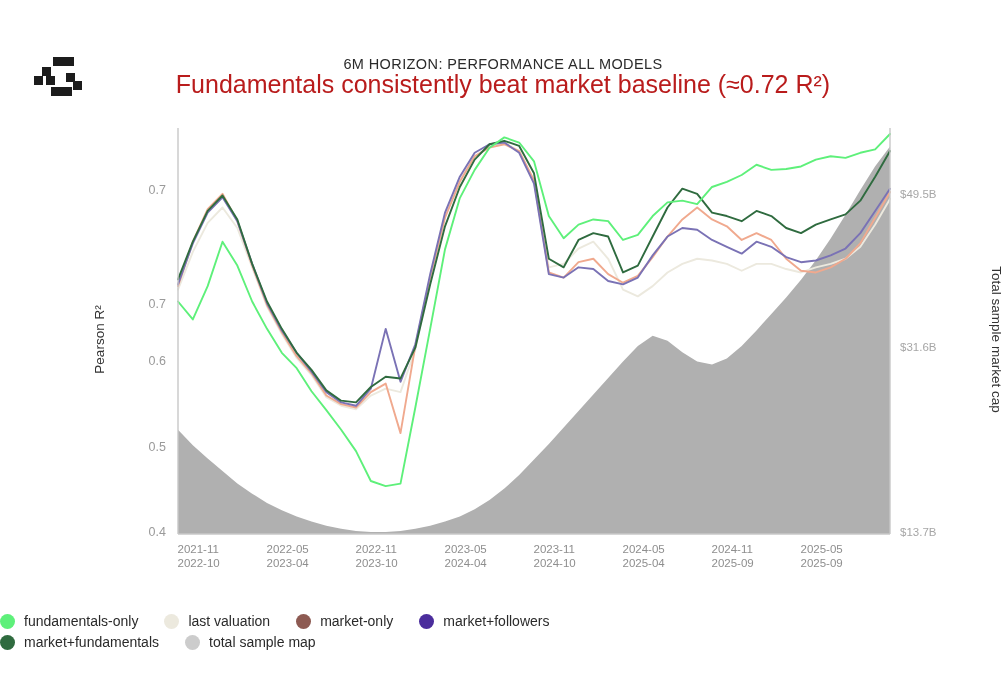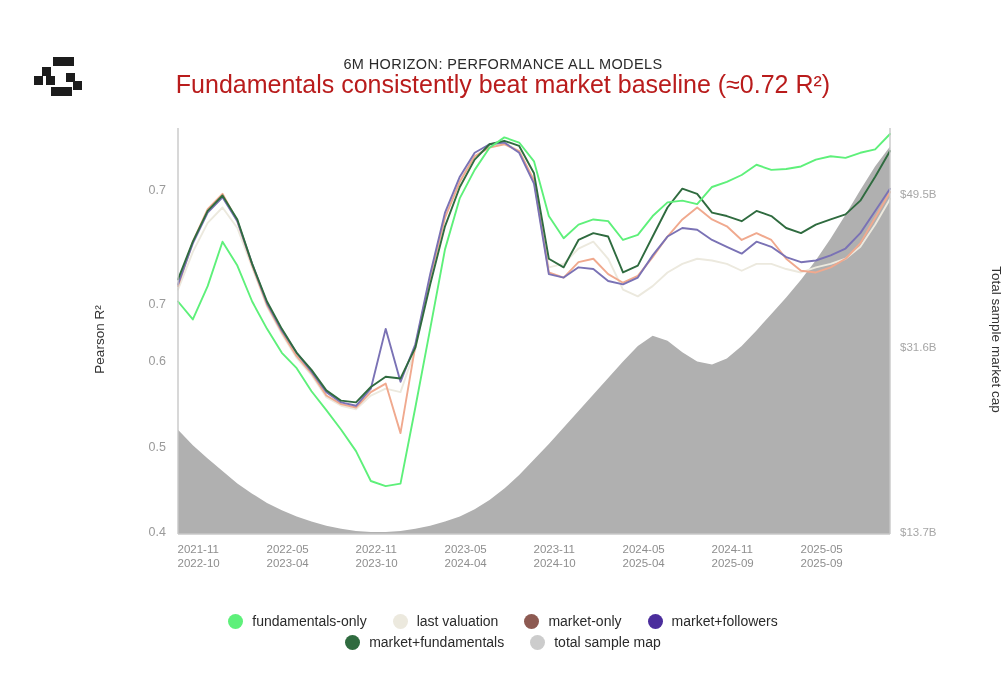--- a/index.html
+++ b/index.html
@@ -128,21 +128,20 @@
 
   
   #legend {
     position: absolute;
     left: 0;
     top: 613px;
     width: 1006px;
   }
   .legend-row {
     display: flex;
-    justify-content: center;
     align-items: center;
     gap: 26px;
     margin-bottom: 5px;
   }
   .legend-item {
     display: flex;
     align-items: center;
     gap: 9px;
   }
   .legend-swatch {

